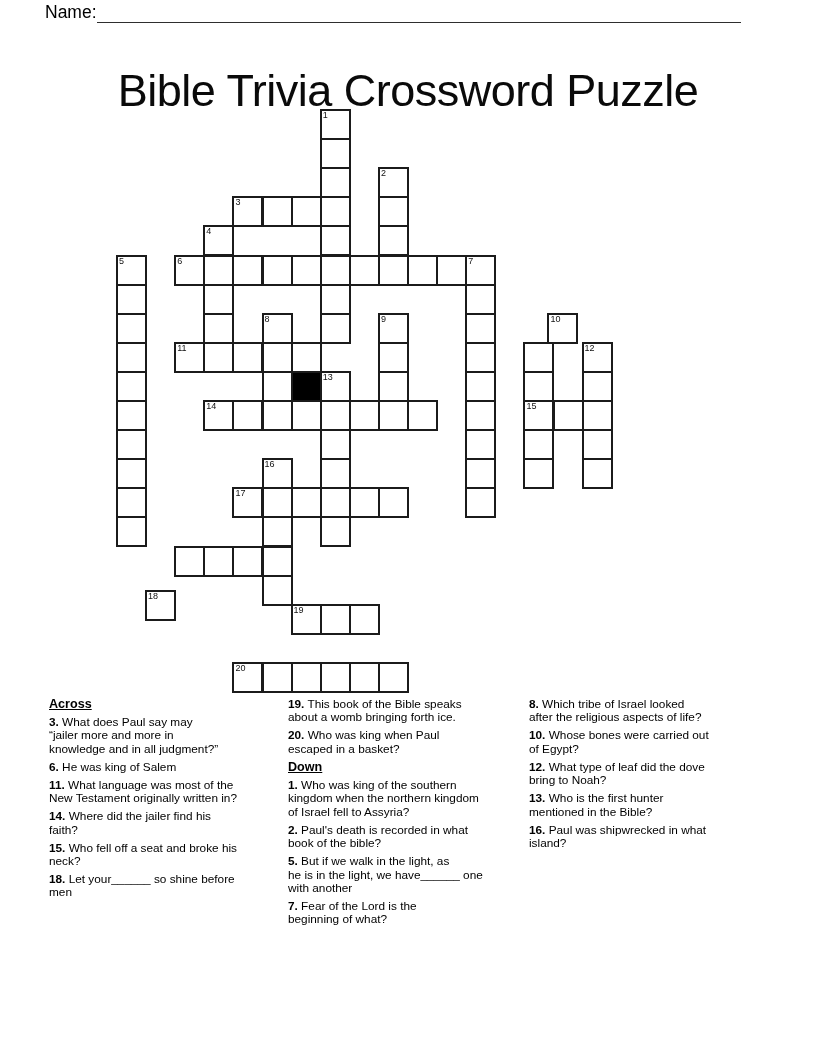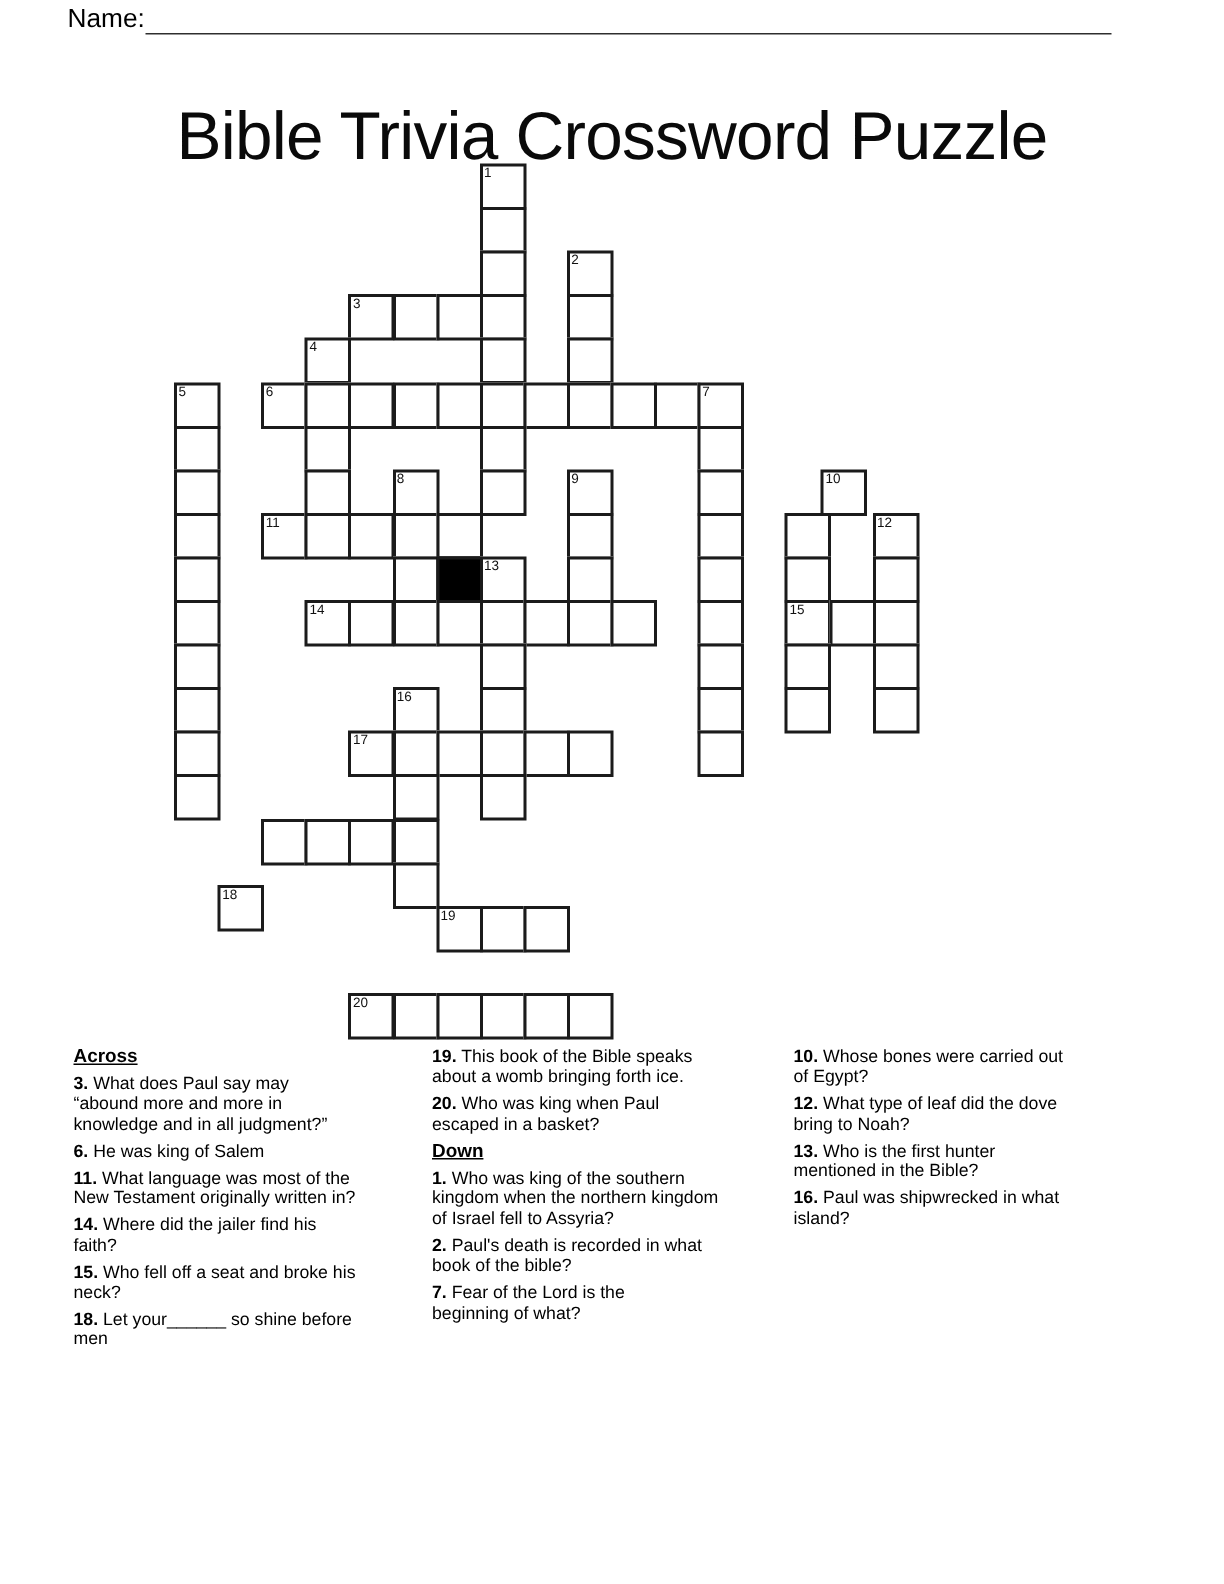--- a/index.html
+++ b/index.html
@@ -246,21 +246,21 @@
       <div class="cell" style="left: 173.6px; top: 551.9px; border-color: rgb(27, 27, 27);"></div>
       <div class="cell" style="left: 202.7px; top: 551.9px; border-color: rgb(27, 27, 27);"></div>
       <div class="cell" style="left: 231.8px; top: 551.9px; border-color: rgb(27, 27, 27);"></div>
       <div class="cell" style="left: 260.9px; top: 551.9px; border-color: rgb(27, 27, 27);"></div>
     </div>
 
   <div class="clues">
     <div class="clue-col c0">
         <div class="clue-heading">Across</div>
         <p class="clue"><b>3.</b><span class="t"> What does Paul say may
-“abound more and more in
+“jailer more and more in
 knowledge and in all judgment?”</span></p>
         <p class="clue"><b>6.</b><span class="t"> He was king of Salem</span></p>
         <p class="clue"><b>11.</b><span class="t"> What language was most of the
 New Testament originally written in?</span></p>
         <p class="clue"><b>14.</b><span class="t"> Where did the jailer find his
 faith?</span></p>
         <p class="clue"><b>15.</b><span class="t"> Who fell off a seat and broke his
 neck?</span></p>
         <p class="clue"><b>18.</b><span class="t"> Let your______ so shine before
 men</span></p>
@@ -269,24 +269,29 @@
         <p class="clue"><b>19.</b><span class="t"> This book of the Bible speaks
 about a womb bringing forth ice.</span></p>
         <p class="clue"><b>20.</b><span class="t"> Who was king when Paul
 escaped in a basket?</span></p>
         <div class="clue-heading">Down</div>
         <p class="clue"><b>1.</b><span class="t"> Who was king of the southern
 kingdom when the northern kingdom
 of Israel fell to Assyria?</span></p>
         <p class="clue"><b>2.</b><span class="t"> Paul's death is recorded in what
 book of the bible?</span></p>
+        <p class="clue"><b>5.</b><span class="t"> But if we walk in the light, as
+he is in the light, we have______ one
+with another</span></p>
         <p class="clue"><b>7.</b><span class="t"> Fear of the Lord is the
 beginning of what?</span></p>
       </div>
     <div class="clue-col c2">
+        <p class="clue"><b>8.</b><span class="t"> Which tribe of Israel looked
+after the religious aspects of life?</span></p>
         <p class="clue"><b>10.</b><span class="t"> Whose bones were carried out
 of Egypt?</span></p>
         <p class="clue"><b>12.</b><span class="t"> What type of leaf did the dove
 bring to Noah?</span></p>
         <p class="clue"><b>13.</b><span class="t"> Who is the first hunter
 mentioned in the Bible?</span></p>
         <p class="clue"><b>16.</b><span class="t"> Paul was shipwrecked in what
 island?</span></p>
       </div>
   </div>

